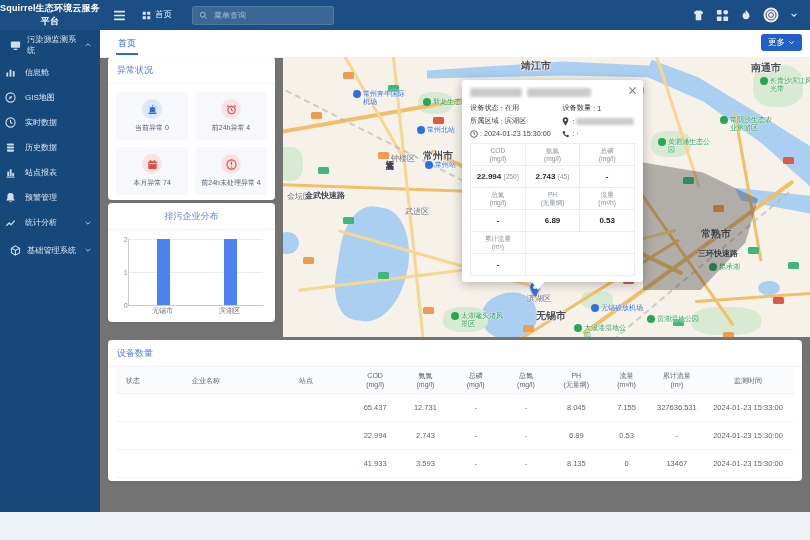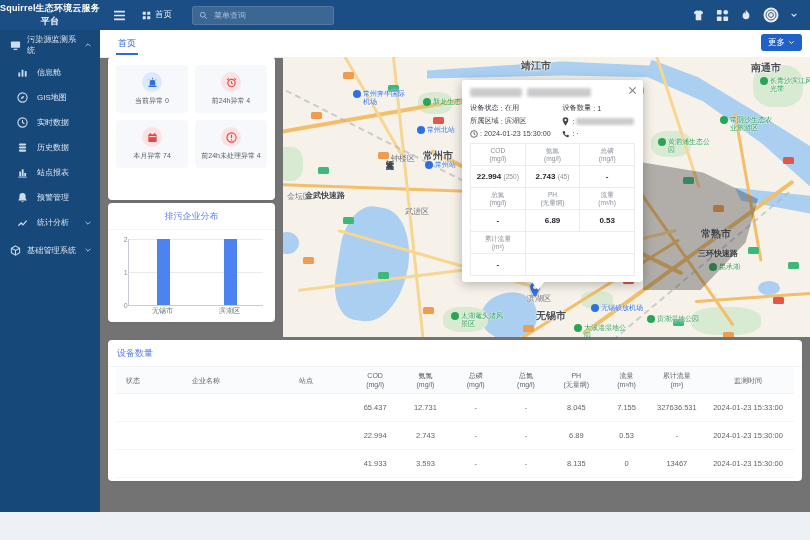--- a/index.html
+++ b/index.html
@@ -15,21 +15,21 @@
   .crumb{display:flex;align-items:center;gap:4px;margin-left:16px;font-size:8.5px;color:#e8eff9;}
   .searchbox{margin-left:20px;width:128px;height:17px;background:rgba(255,255,255,.14);border:1px solid rgba(255,255,255,.12);border-radius:3px;display:flex;align-items:center;padding:0 6px;gap:4px;}
   .searchbox input{background:transparent;border:none;outline:none;color:#d5e3f4;font-size:8px;width:100%;font-family:inherit;}
   .searchbox input::placeholder{color:#a9bdd6;}
   .hdr-right{margin-left:auto;display:flex;align-items:center;gap:11px;padding-right:12px;}
 
   
   .sbar{position:absolute;top:30px;left:0;width:100px;height:510px;background:#164879;z-index:19;}
   .mrow{display:flex;align-items:center;gap:6px;color:#dde7f3;font-size:8px;padding-left:10px;cursor:pointer;}
   .mrow.group{height:30px;font-size:8.2px;}
-  .mrow.child{height:25px;padding-left:17px;gap:9px;}
+  .mrow.child{height:25px;padding-left:5px;gap:9px;}
   .mrow .mi{width:11px;height:11px;color:#cfdcec;flex:0 0 auto;display:inline-flex;}
   .mrow .chev{margin-left:auto;margin-right:8px;color:#b9c9dd;display:inline-flex;}
 
   
   .main{position:absolute;left:100px;top:30px;width:710px;height:510px;}
   .tabs{position:relative;height:27px;background:#fff;border-bottom:1px solid #e8eaef;}
   .tab{position:absolute;left:18px;top:0;height:25px;line-height:26px;font-size:9px;color:#2a6bd9;}
   .tab .uline{position:absolute;left:-2px;right:-2px;bottom:0;height:2px;background:#2a6bd9;}
   .more-btn{position:absolute;right:8px;top:4px;height:17px;padding:0 7px;background:#2061c9;color:#fff;font-size:8.5px;border-radius:3px;display:flex;align-items:center;gap:3px;border:none;font-family:inherit;}
 
@@ -279,20 +279,21 @@
       </div>
       <button class="more-btn">
         <span>更多</span>
         <svg viewBox="0 0 10 10" width="7" height="7" fill="none" stroke="#fff" stroke-width="1.4">
             <path d="M2 3.5l3 3 3-3"></path>
           </svg>
       </button>
     </div>
 
     <section class="card" id="card-abn">
+      <div class="card-title">异常状况</div>
       <div class="stat-grid" id="stat-grid">
           <div class="stat-card">
             <span class="stat-ico tone-blue">
               <svg viewBox="0 0 12 12" width="11" height="11" fill="currentColor">
                 <path d="M3 9V6a3 3 0 0 1 6 0v3z"></path>
                 <rect x="1.5" y="9.2" width="9" height="1.6" rx=".8"></rect>
                 <path d="M6 1v1.4M2.2 2.8l1 1M9.8 2.8l-1 1" stroke="currentColor" stroke-width="1" fill="none"></path>
               </svg>
             </span>
             <span class="stat-label">当前异常 0</span>

